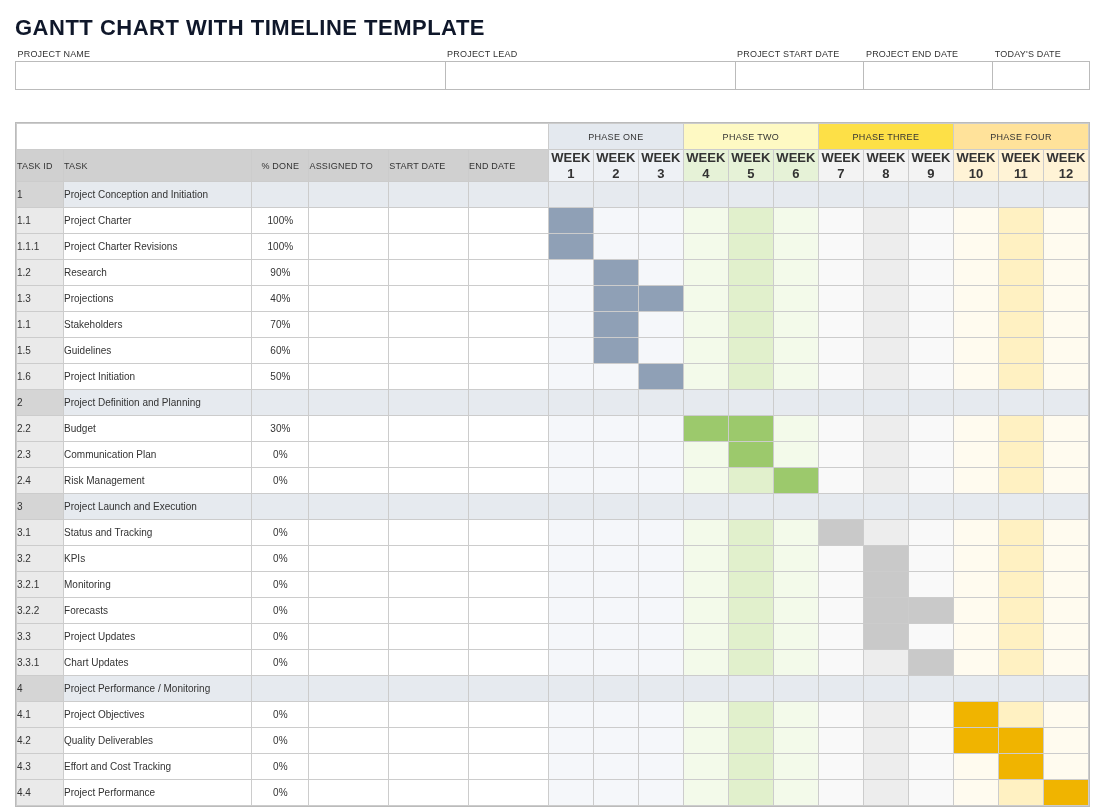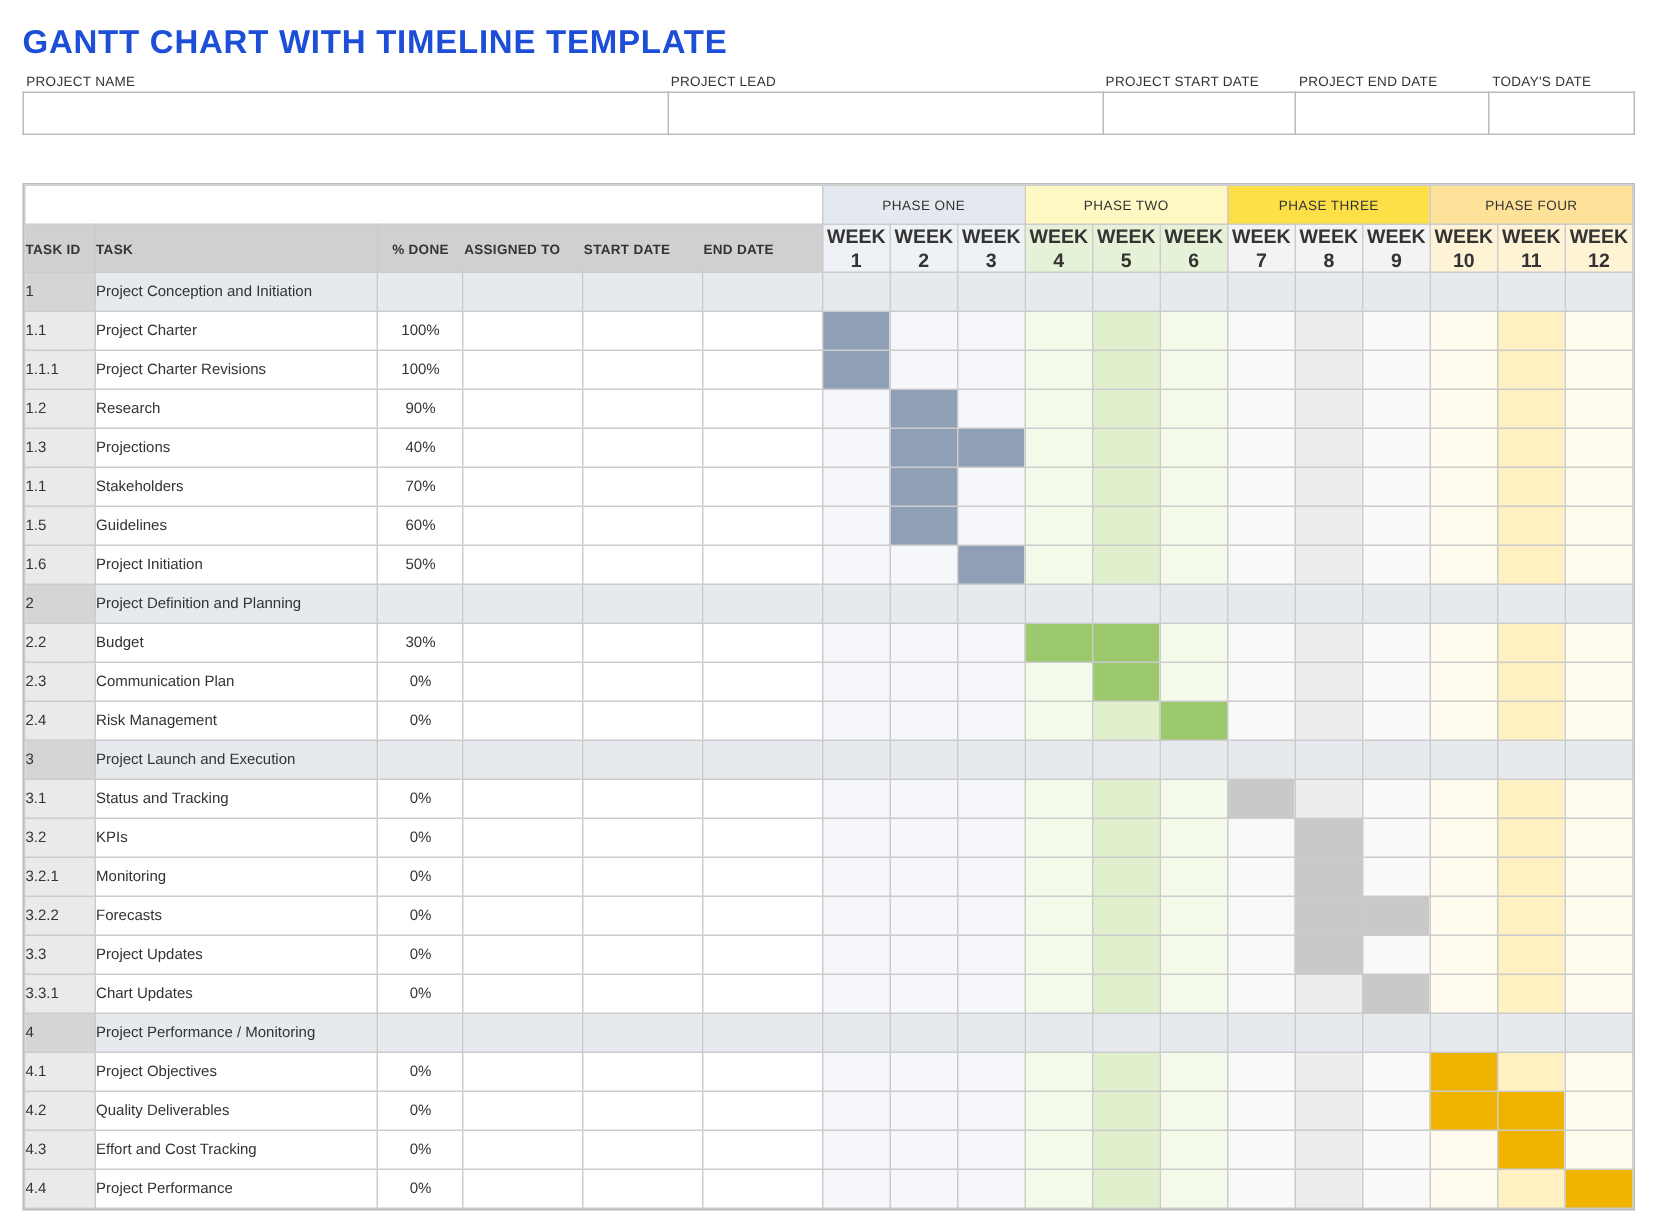--- a/index.html
+++ b/index.html
@@ -10,21 +10,21 @@
     font-size: 10px;
     color: #333;
     background: #fff;
     width: 1105px;
   }
   h1 {
     margin: 0 0 6px 0;
     font-size: 22px;
     font-weight: bold;
     letter-spacing: 0.5px;
-    color: #1d4ed8;
+    color: #0f172a;
   }
   .meta-table {
     width: 100%;
     border-collapse: collapse;
     table-layout: fixed;
     margin-bottom: 32px;
   }
   .meta-table th {
     text-align: left;
     font-size: 9px;
@@ -74,21 +74,21 @@
   }
   .ph1 { background: #e4e9ef; }
   .ph2 { background: #fef9c3; }
   .ph3 { background: #fde047; }
   .ph4 { background: #ffe29a; }
 
   
   th.colhdr {
     background: #d0d0d0;
     font-size: 9px;
-    font-weight: bold;
+    font-weight: normal;
     text-align: left;
     padding: 0 6px;
     letter-spacing: 0.2px;
   }
   th.wkhdr {
     font-size: 13px;
     font-weight: bold;
     text-align: center;
     line-height: 1.2;
     padding: 3px 0;

